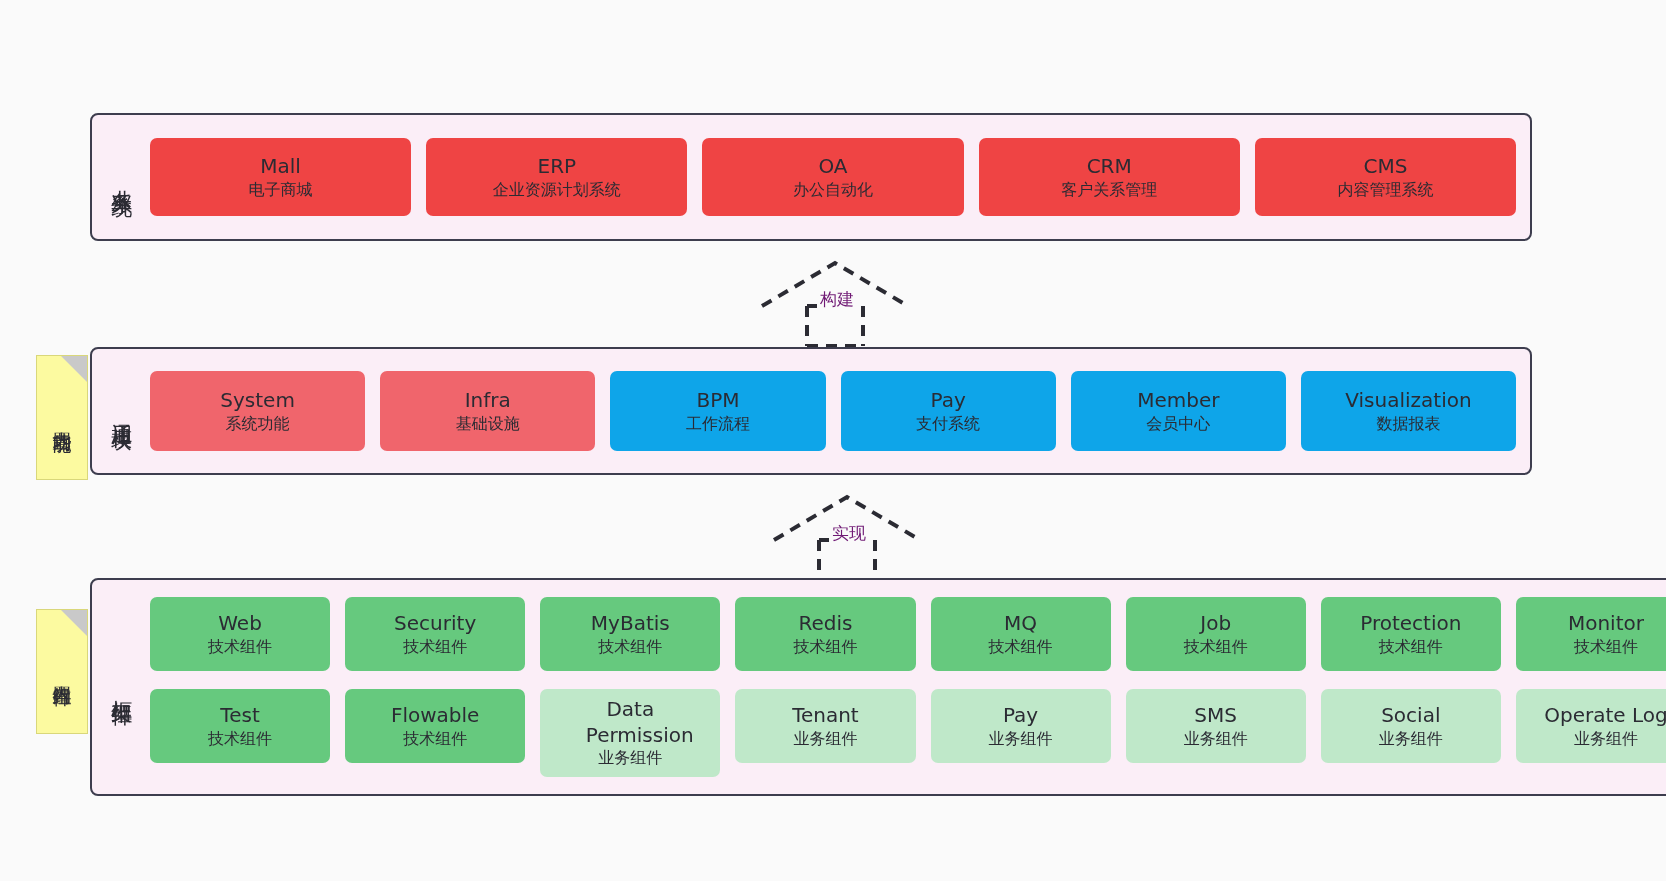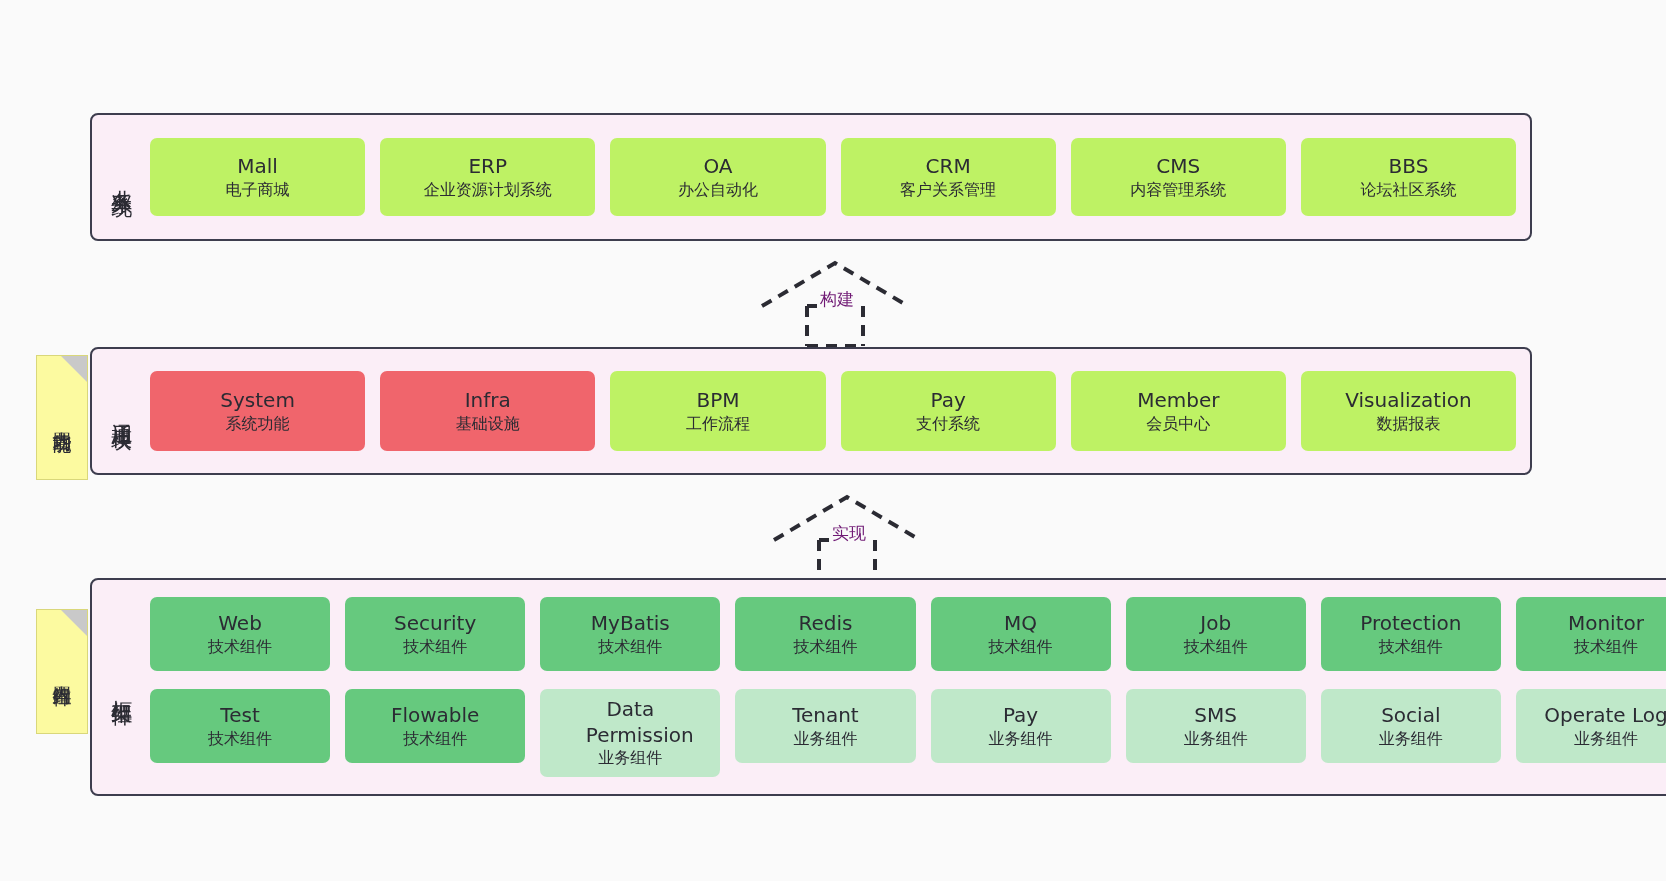--- a/index.html
+++ b/index.html
@@ -72,23 +72,23 @@
     text-align: center;
     color: #2b2b33;
     line-height: 1.28;
     box-sizing: border-box;
     padding: 4px 6px;
   }
   .cell .cell-en { font-size: 20px; }
   .cell .cell-cn { font-size: 16px; }
 
   
-  .c-blue      { background: #bef264; }
+  .c-blue      { background: #ef4444; }
   .c-red       { background: #f0656c; }
-  .c-pink      { background: #bef264; }
+  .c-pink      { background: #0ea5e9; }
   .c-green     { background: #66c97e; }
   .c-greenlite { background: #bfe8c9; }
 
   
   .row-business .cell { height: 78px; }
   .row-module   .cell { height: 80px; align-items: center; }
   .row-tech     .cell { height: 74px; }
   .row-biz      .cell { height: 74px; }
 
   
@@ -155,24 +155,20 @@
           <span class="cell-en">OA</span>
           <span class="cell-cn">办公自动化</span>
         </div>
         <div class="cell c-blue">
           <span class="cell-en">CRM</span>
           <span class="cell-cn">客户关系管理</span>
         </div>
         <div class="cell c-blue">
           <span class="cell-en">CMS</span>
           <span class="cell-cn">内容管理系统</span>
-        </div>
-        <div class="cell c-blue">
-          <span class="cell-en">BBS</span>
-          <span class="cell-cn">论坛社区系统</span>
         </div>
 
       </div>
     </div>
   </div>
 
   <div class="arrow" style="left:760px; top:258px; width:150px; height:90px;">
     <svg width="150" height="90" viewBox="0 0 150 90">
       <g fill="none" stroke="#2b2b33" stroke-width="4" stroke-dasharray="11 8" stroke-linecap="butt">
         <path d="M 2 48 L 75 5 L 148 48"></path>

